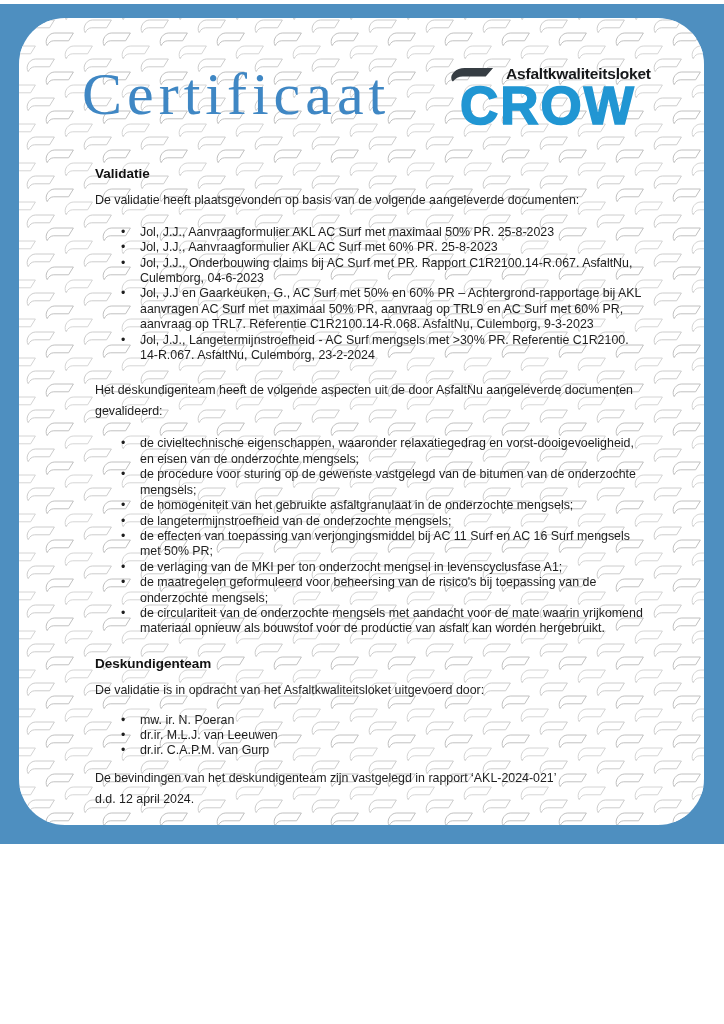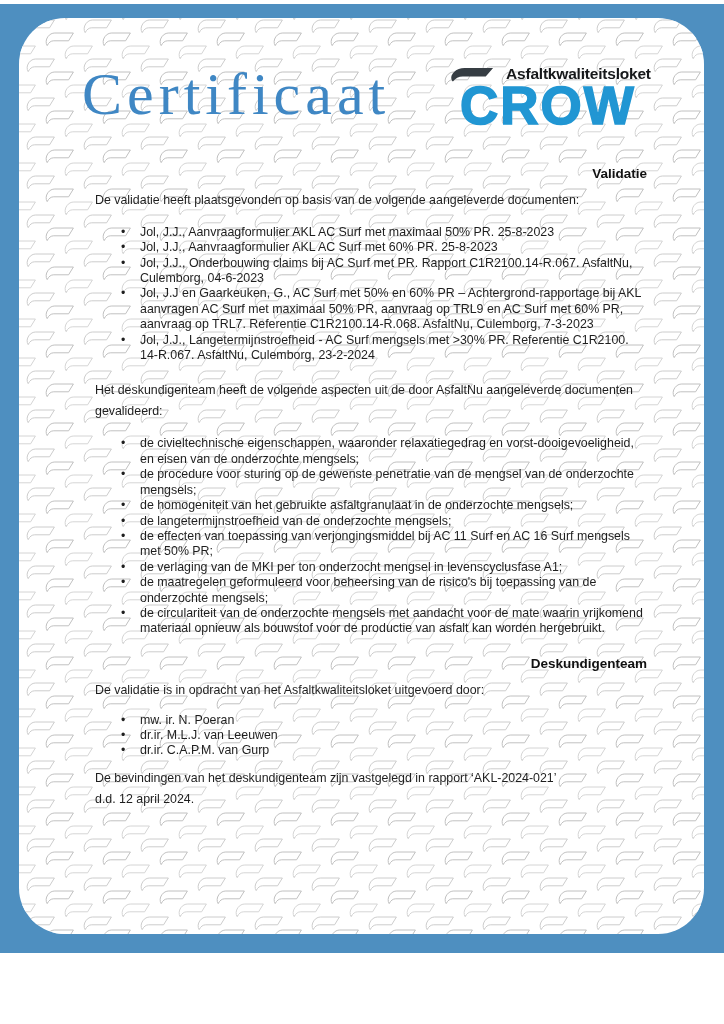--- a/index.html
+++ b/index.html
@@ -1,35 +1,35 @@
 <!DOCTYPE html>
 <html style="--frame_blue: #4E8FC0; --title_blue: #3F87C4; --crow_blue: #2196D3; --swoosh_dark: #363D43; --watermark_gray: #C6C6C6; --text: #1E1E1E;"><head>
 <meta charset="utf-8">
 <style>
   html,body{margin:0;padding:0;background:#fff;}
-  .page{position:relative;width:724px;height:953px;background:#fff;overflow:hidden;
+  .page{position:relative;width:724px;height:844px;background:#fff;overflow:hidden;
         font-family:"Liberation Sans",sans-serif;color:#1e1e1e;}
   .frame{position:absolute;left:0;right:0;top:4px;bottom:0;background:var(--frame_blue,#4e8fc0);}
   .sheet{position:absolute;left:19px;right:20px;top:14px;bottom:19px;background:#fff;
          border-radius:46px;overflow:hidden;}
   .watermark{position:absolute;left:0;top:0;width:100%;height:100%;}
 
   .title{position:absolute;left:63px;top:46px;margin:0;font-family:"Liberation Serif",serif;
          font-weight:normal;font-size:60px;line-height:1;letter-spacing:5px;
          color:var(--title_blue,#3f87c4);}
 
   .logo{position:absolute;left:429px;top:47px;width:195px;}
   .logo-top{display:flex;align-items:center;gap:12px;}
   .logo-swoosh{flex:0 0 auto;}
   .logo-tagline{font-size:15.5px;font-weight:bold;color:#16181a;letter-spacing:-0.2px;white-space:nowrap;}
   .logo-word{font-size:53px;font-weight:bold;line-height:0.8;letter-spacing:2px;margin-top:2px;
              color:var(--crow_blue,#2196d3);margin-left:12px;-webkit-text-stroke:1.6px var(--crow_blue,#2196d3);}
 
   .content{position:absolute;left:76px;top:148px;width:552px;font-size:12.4px;line-height:15.4px;}
-  .content h2{margin:0;font-size:13.5px;font-weight:bold;color:#111;text-align:right;}
+  .content h2{margin:0;font-size:13.5px;font-weight:bold;color:#111;}
   .content p{margin:0;}
   .intro{margin-top:12px !important;}
   .para2{margin-top:17px !important;line-height:20.5px;}
   .content ul{list-style:none;margin:0;padding:0;}
   .content li{position:relative;padding-left:45px;margin:0;}
   .content li::before{content:"\2022";position:absolute;left:26px;top:0;}
   .docs{margin-top:16px !important;}
   .aspects{margin-top:15px !important;}
   .team-heading{margin-top:19px !important;}
   .intro2{margin-top:12px !important;}
@@ -74,30 +74,30 @@
 
       <div class="content">
         <h2>Validatie</h2>
         <p class="intro">De validatie heeft plaatsgevonden op basis van de volgende aangeleverde documenten:</p>
 
         <ul class="docs">
 
         <li>Jol, J.J., Aanvraagformulier AKL AC Surf met maximaal 50% PR. 25-8-2023</li>
             <li>Jol, J.J., Aanvraagformulier AKL AC Surf met 60% PR. 25-8-2023</li>
             <li>Jol, J.J., Onderbouwing claims bij AC Surf met PR. Rapport C1R2100.14-R.067. AsfaltNu, Culemborg, 04-6-2023</li>
-            <li>Jol, J.J en Gaarkeuken, G., AC Surf met 50% en 60% PR – Achtergrond-rapportage bij AKL aanvragen AC Surf met maximaal 50% PR, aanvraag op TRL9 en AC Surf met 60% PR, aanvraag op TRL7. Referentie C1R2100.14-R.068. AsfaltNu, Culemborg, 7-3-2023</li>
+            <li>Jol, J.J en Gaarkeuken, G., AC Surf met 50% en 60% PR – Achtergrond-rapportage bij AKL aanvragen AC Surf met maximaal 50% PR, aanvraag op TRL9 en AC Surf met 60% PR, aanvraag op TRL7. Referentie C1R2100.14-R.068. AsfaltNu, Culemborg, 9-3-2023</li>
             <li>Jol, J.J., Langetermijnstroefheid - AC Surf mengsels met &gt;30% PR. Referentie C1R2100. 14-R.067. AsfaltNu, Culemborg, 23-2-2024</li>
           </ul>
 
         <p class="para2">Het deskundigenteam heeft de volgende aspecten uit de door AsfaltNu aangeleverde documenten gevalideerd:</p>
 
         <ul class="aspects">
 
         <li>de civieltechnische eigenschappen, waaronder relaxatiegedrag en vorst-dooigevoeligheid, en eisen van de onderzochte mengsels;</li>
-            <li>de procedure voor sturing op de gewenste penetratie van de mengsel van de onderzochte mengsels;</li>
+            <li>de procedure voor sturing op de gewenste vastgelegd van de bitumen van de onderzochte mengsels;</li>
             <li>de homogeniteit van het gebruikte asfaltgranulaat in de onderzochte mengsels;</li>
             <li>de langetermijnstroefheid van de onderzochte mengsels;</li>
             <li>de effecten van toepassing van verjongingsmiddel bij AC 11 Surf en AC 16 Surf mengsels met 50% PR;</li>
             <li>de verlaging van de MKI per ton onderzocht mengsel in levenscyclusfase A1;</li>
             <li>de maatregelen geformuleerd voor beheersing van de risico's bij toepassing van de onderzochte mengsels;</li>
             <li>de circulariteit van de onderzochte mengsels met aandacht voor de mate waarin vrijkomend materiaal opnieuw als bouwstof voor de productie van asfalt kan worden hergebruikt.</li>
           </ul>
 
         <h2 class="team-heading">Deskundigenteam</h2>
         <p class="intro2">De validatie is in opdracht van het Asfaltkwaliteitsloket uitgevoerd door:</p>

